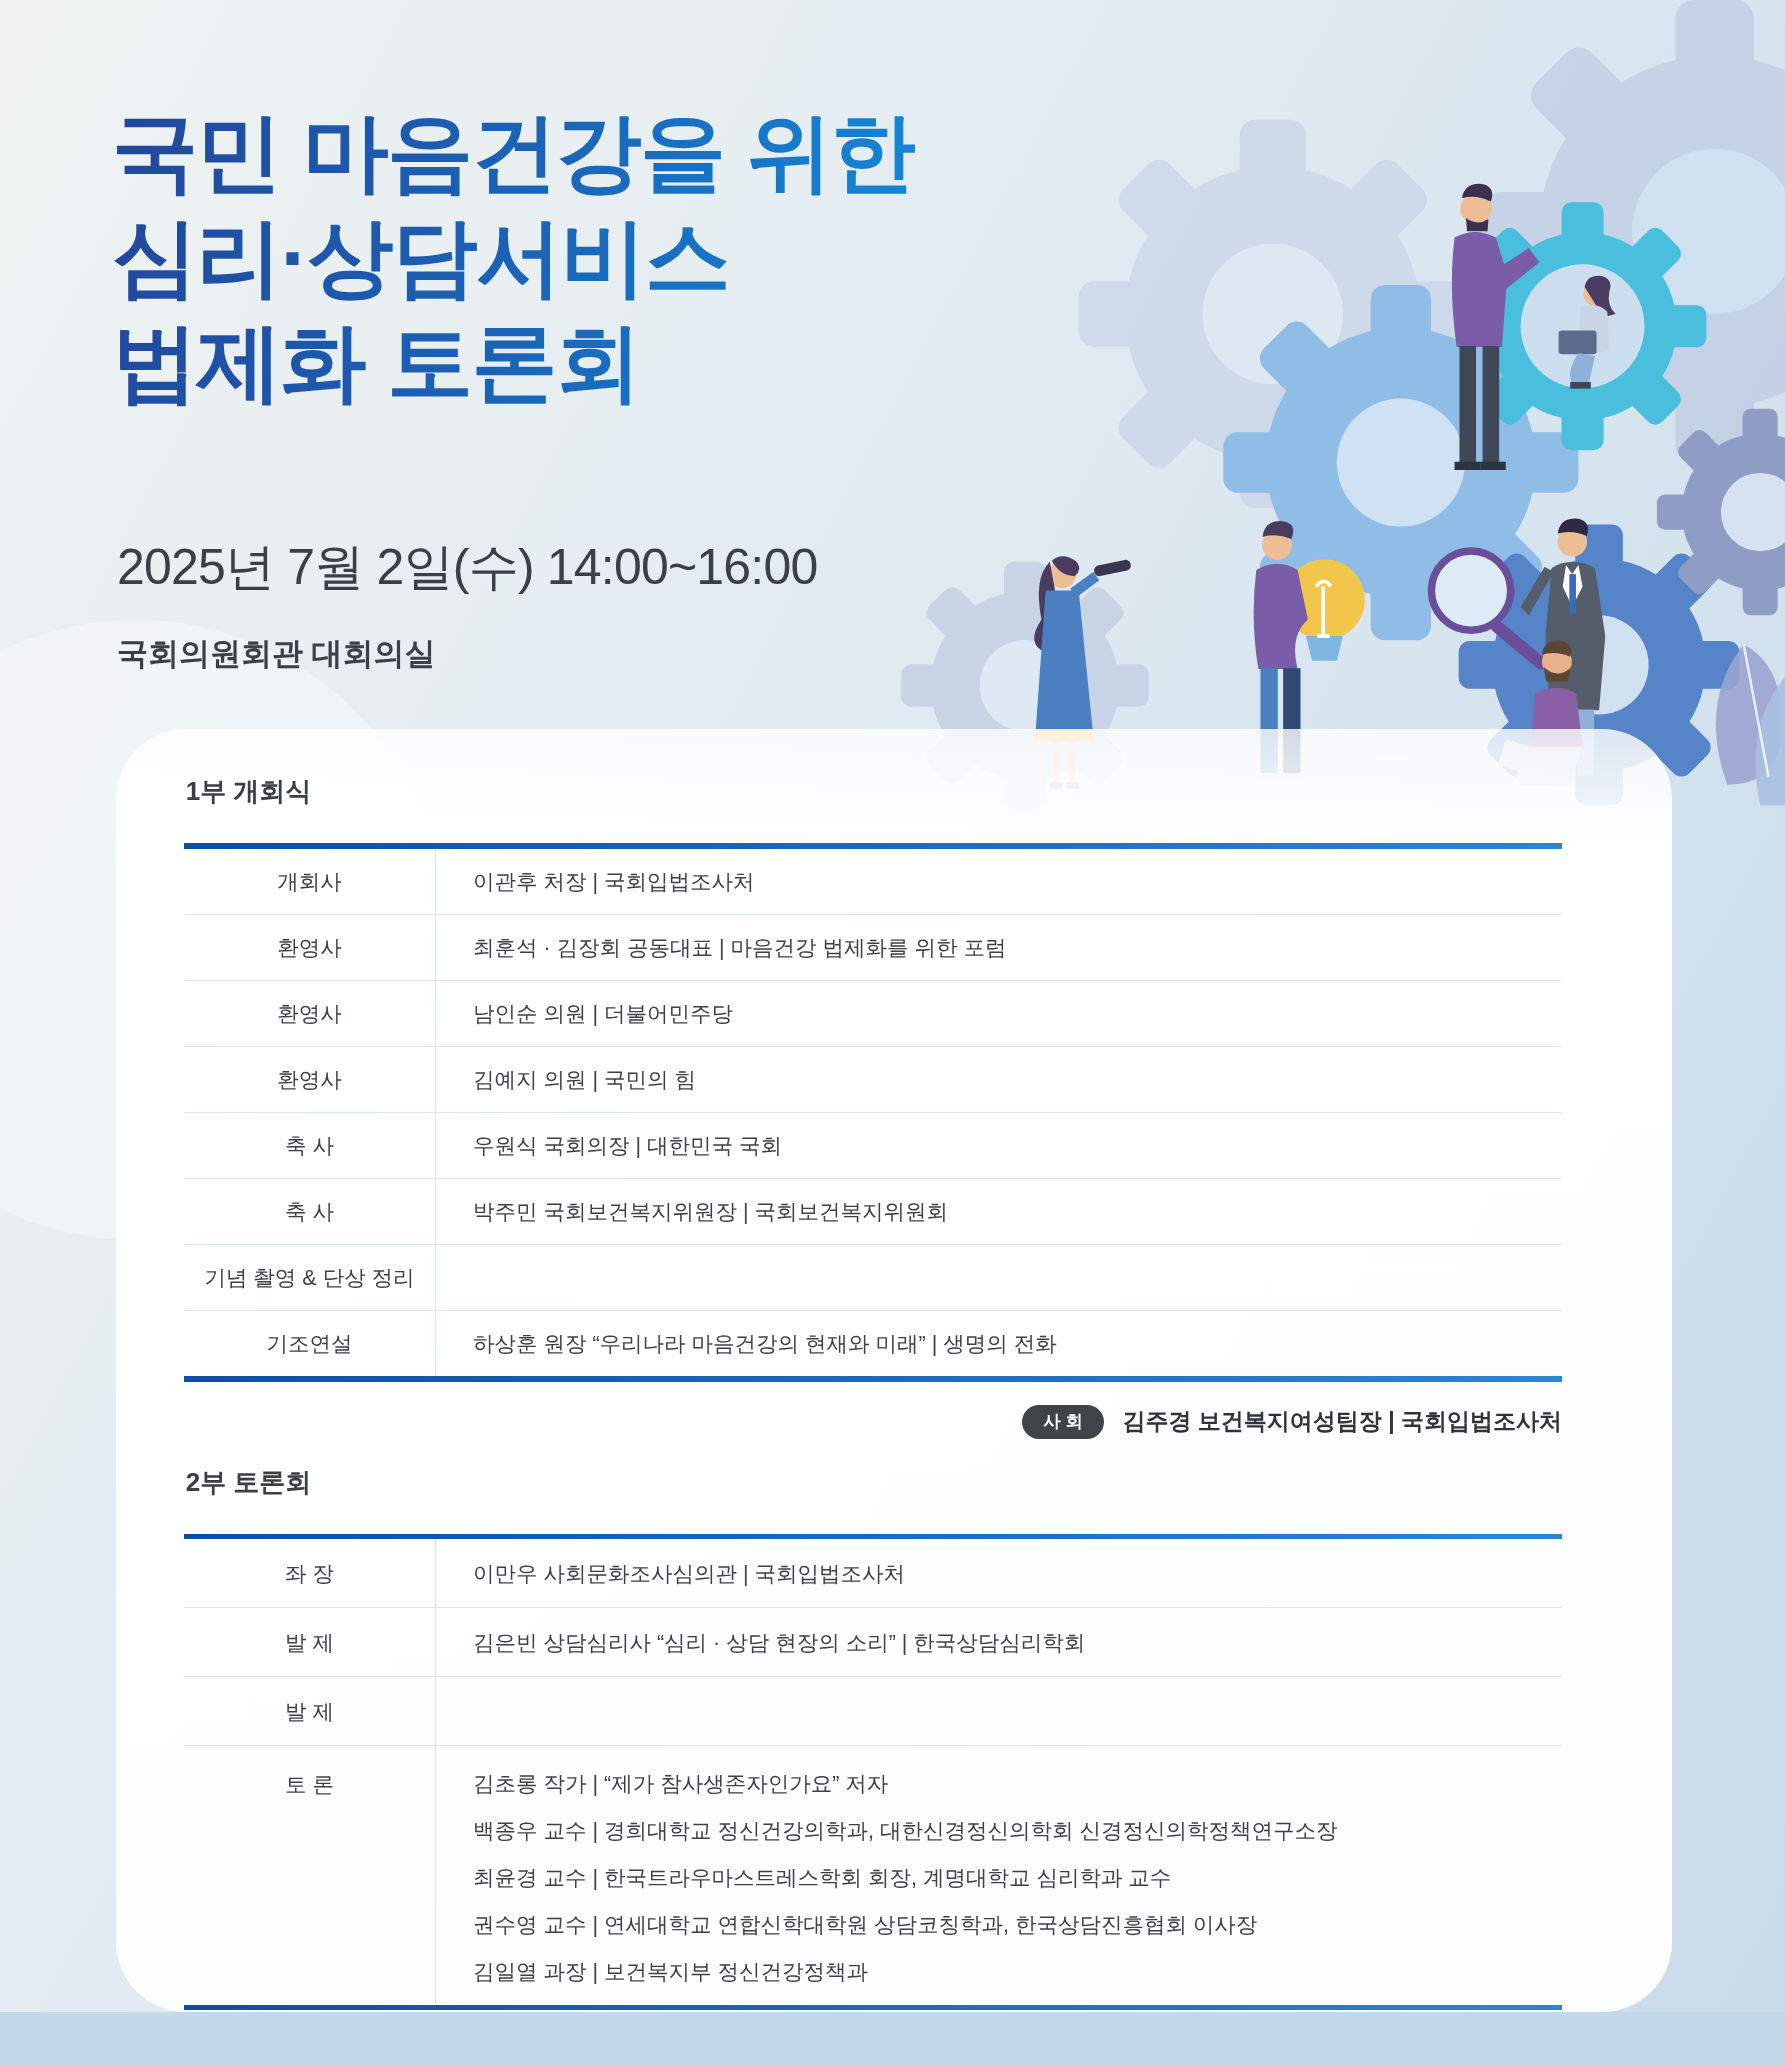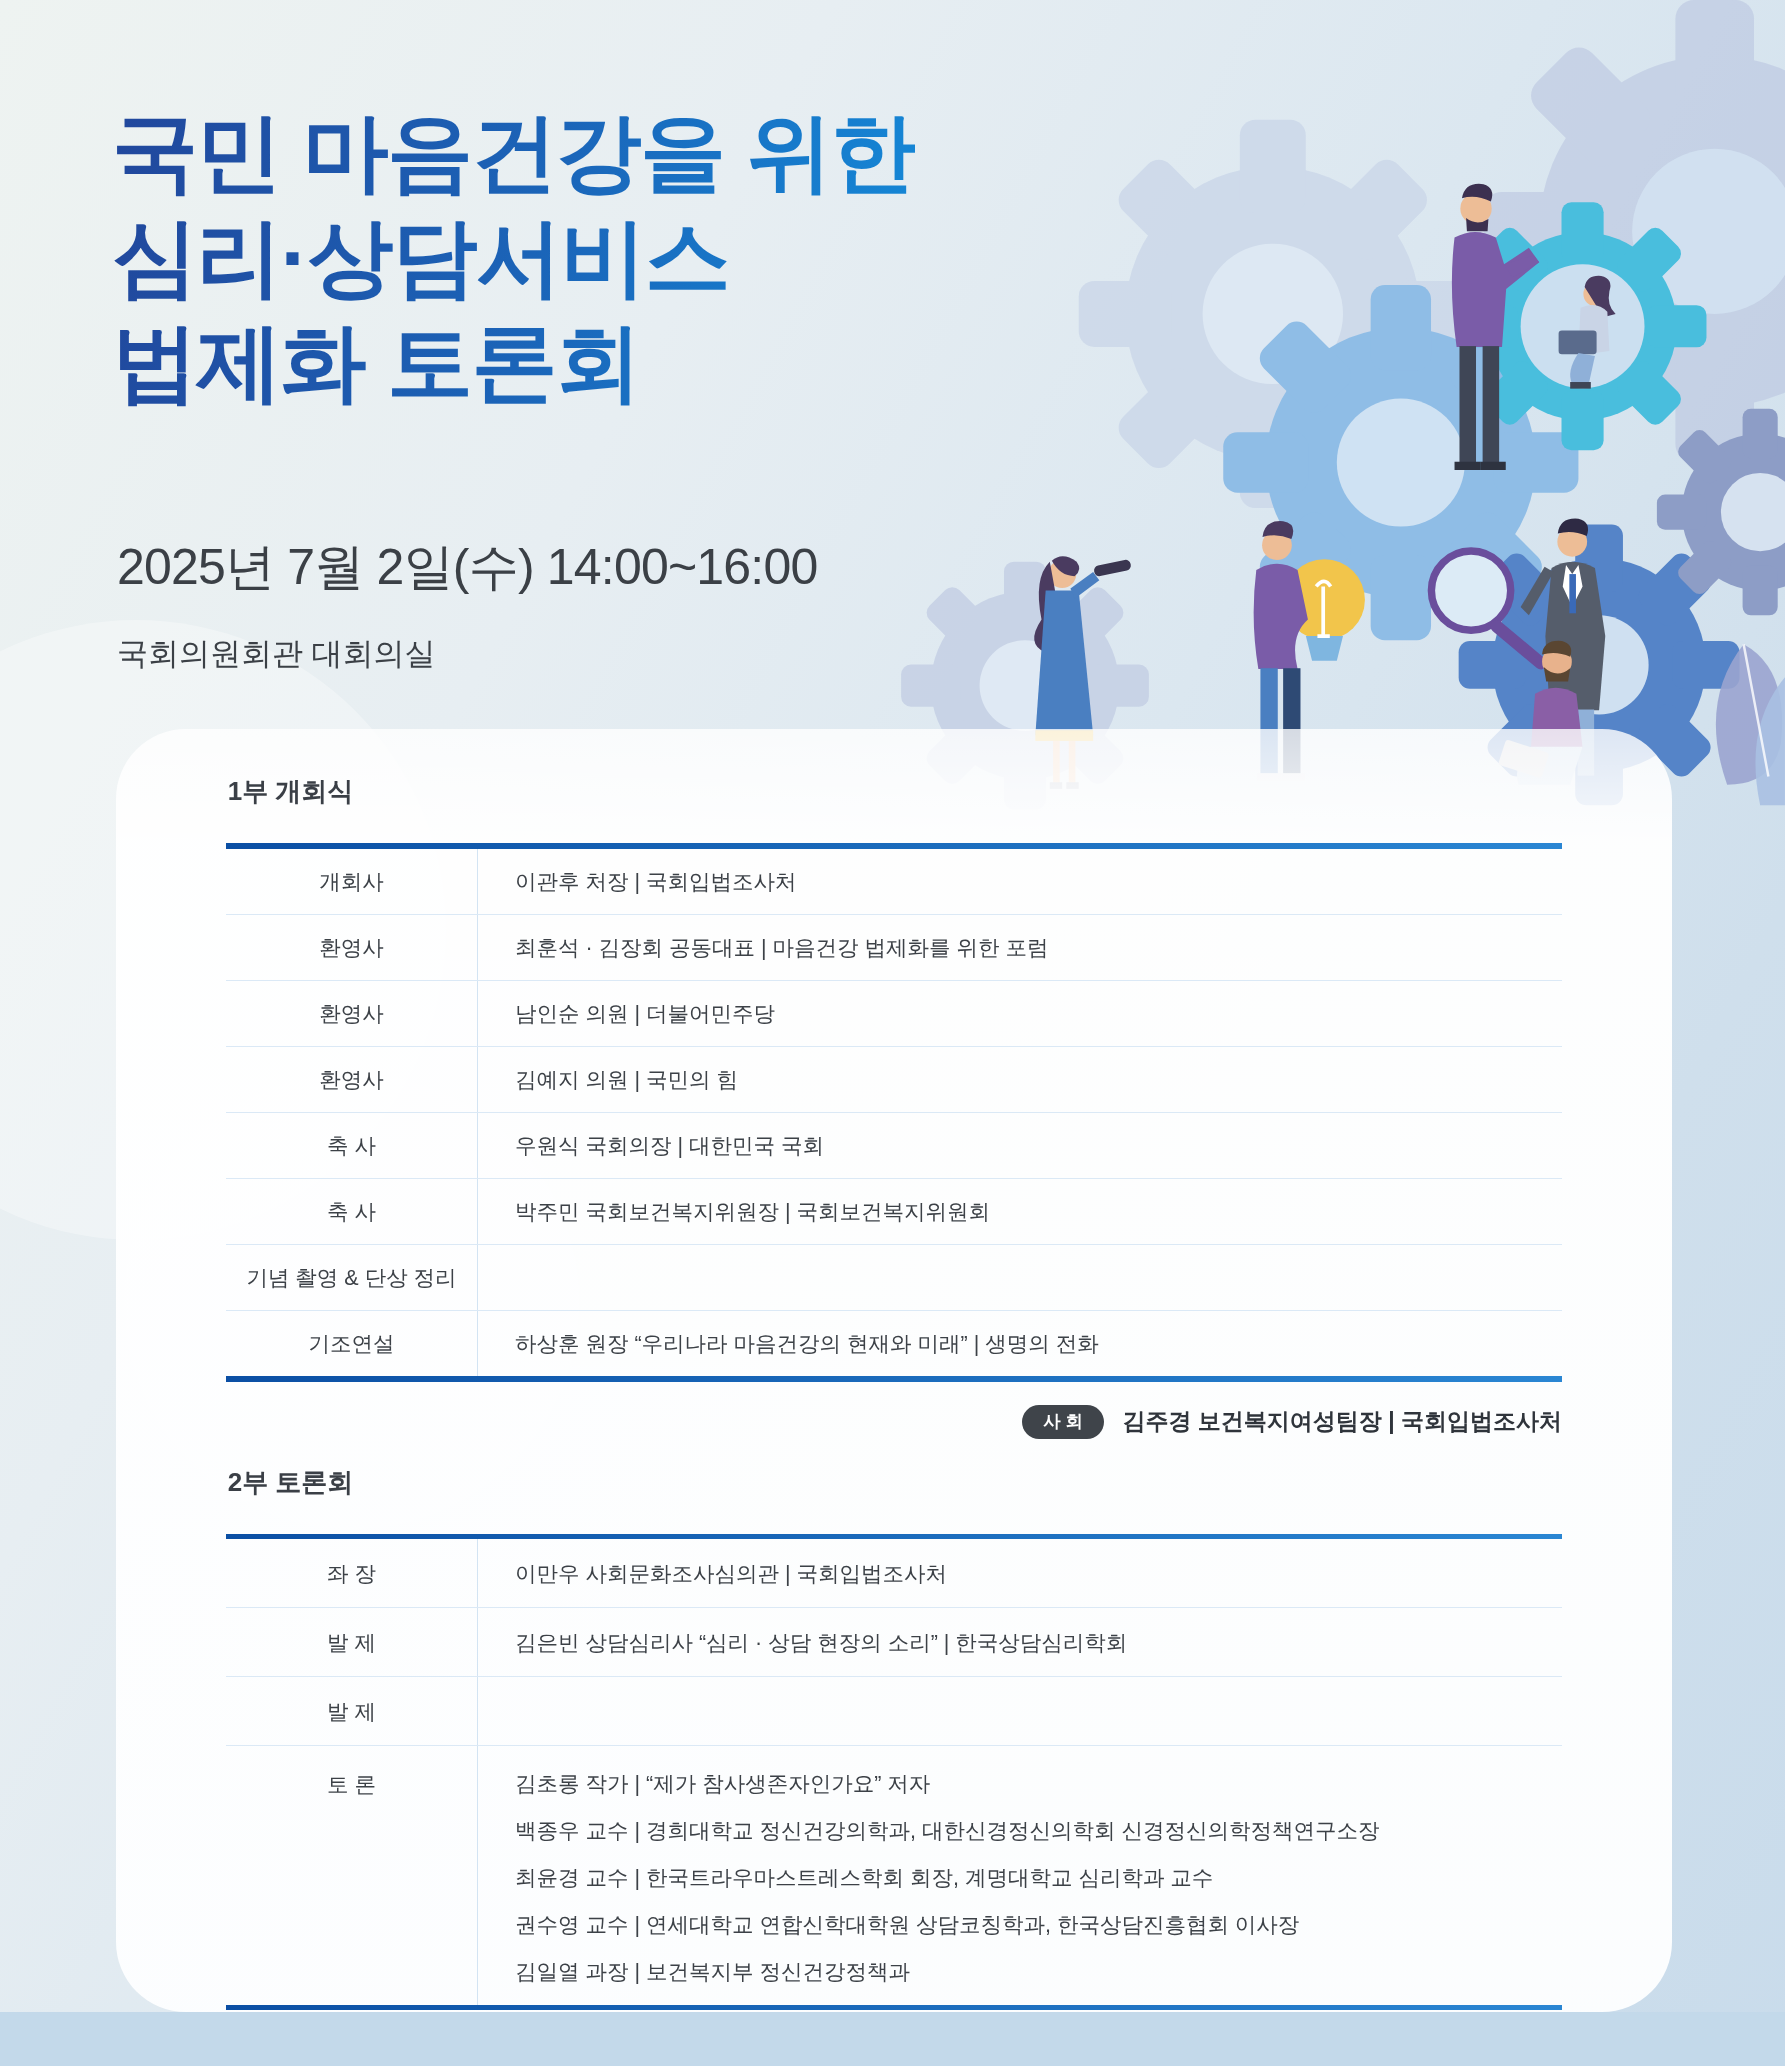--- a/index.html
+++ b/index.html
@@ -14,26 +14,26 @@
   
   #illu{position:absolute;left:868px;top:0;width:917px;height:826px;}
 
   
   #title{position:absolute;left:112px;top:100px;font-weight:800;font-size:86px;line-height:105px;
          letter-spacing:-1.7px;
          background:linear-gradient(100deg,#21479c 0%,#1b64b8 52%,#1489d8 100%);
          -webkit-background-clip:text;background-clip:text;color:transparent;
          -webkit-text-fill-color:transparent;}
   #datetime{position:absolute;left:117px;top:534px;font-size:50px;font-weight:400;color:#3b4046;letter-spacing:-0.8px;}
-  #venue{position:absolute;left:117px;top:633px;font-size:31px;font-weight:400;color:#3b4046;}
+  #venue{position:absolute;left:117px;top:633px;font-size:31px;font-weight:700;color:#3b4046;}
 
   
   #card{position:absolute;left:116px;top:729px;width:1556px;height:1283px;border-radius:70px;
         background:linear-gradient(180deg,rgba(255,255,255,.80) 0%,rgba(255,255,255,.96) 9%,rgba(253,254,255,.97) 100%);
-        box-sizing:border-box;padding:45px 110px 0 110px;}
+        box-sizing:border-box;padding:45px 110px 0 68px;}
   .section-heading{font-size:26px;font-weight:700;color:#3a3f46;margin:0 0 34px 1.7px;}
   .blue-rule{height:5.8px;background:linear-gradient(90deg,#0b4fa4,#2a86d3);}
   .ptable{width:100%;}
   .prow{display:flex;align-items:center;min-height:65px;border-top:1.2px solid #dbe9f6;}
   .prow:first-child{border-top:none;}
   .prow-label{width:252px;flex:0 0 252px;text-align:center;font-size:21.5px;font-weight:500;color:#3c4147;
               align-self:stretch;display:flex;align-items:center;justify-content:center;
               border-right:1.2px solid #d3e4f3;box-sizing:border-box;padding:8.3px 12.4px;}
   .prow-content{flex:1;font-size:21.5px;font-weight:500;color:#3c4147;padding:8.3px 16.5px 8.3px 37px;}
   .prow.tall{align-items:flex-end;min-height:248px;}

